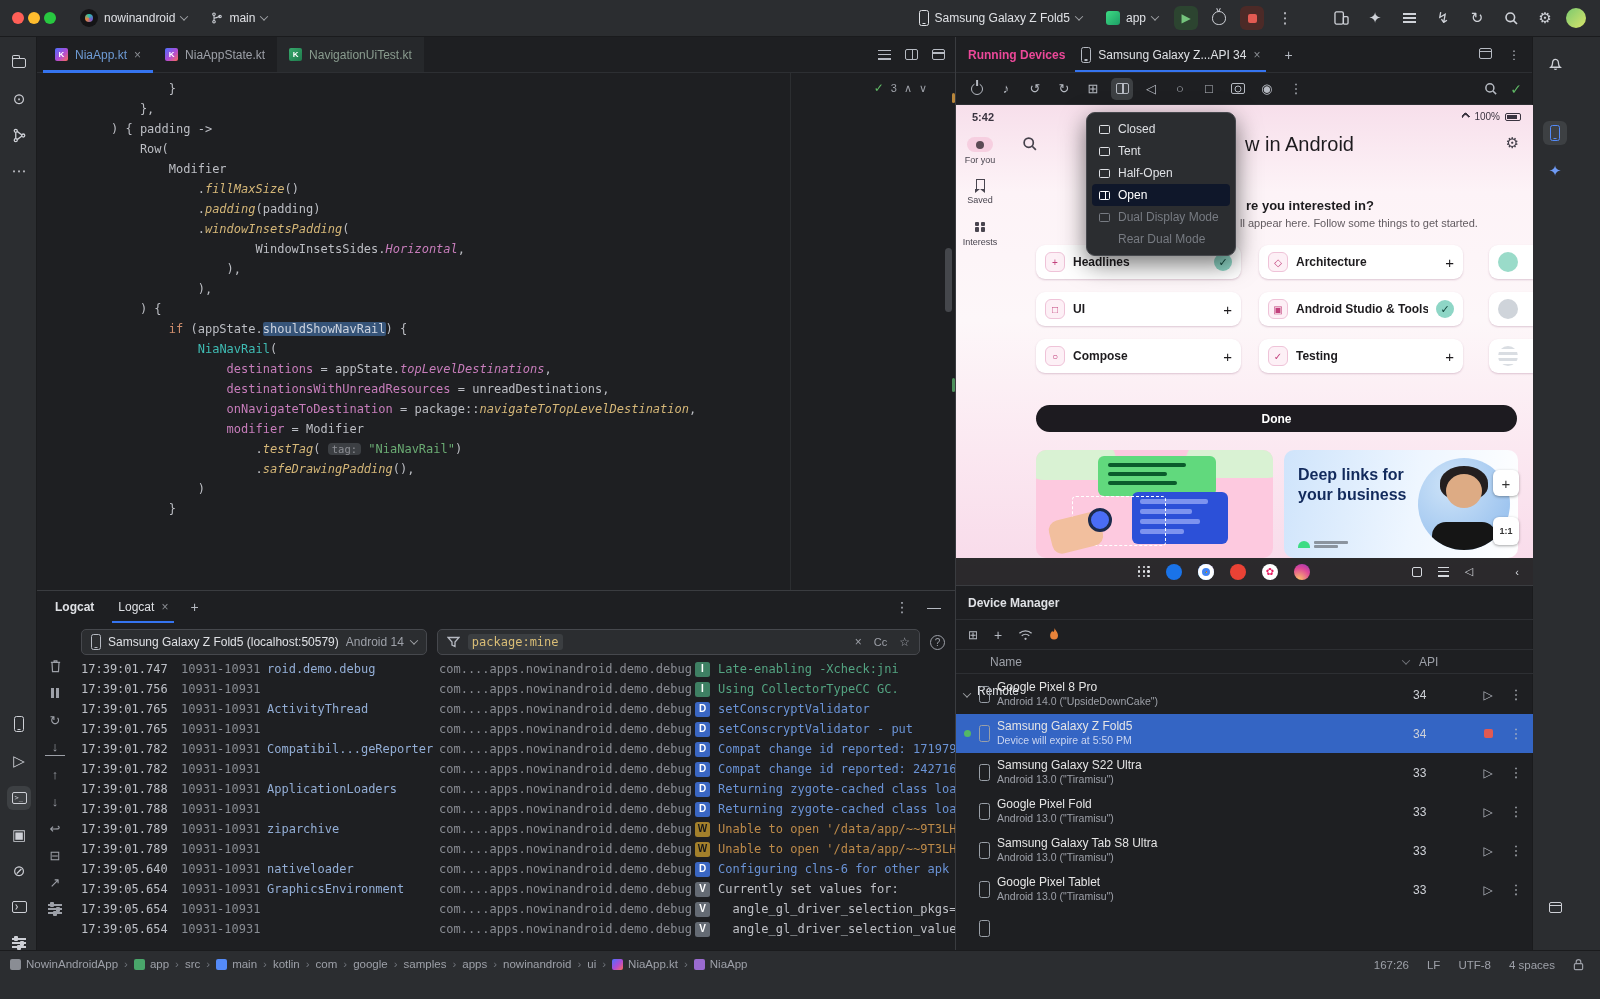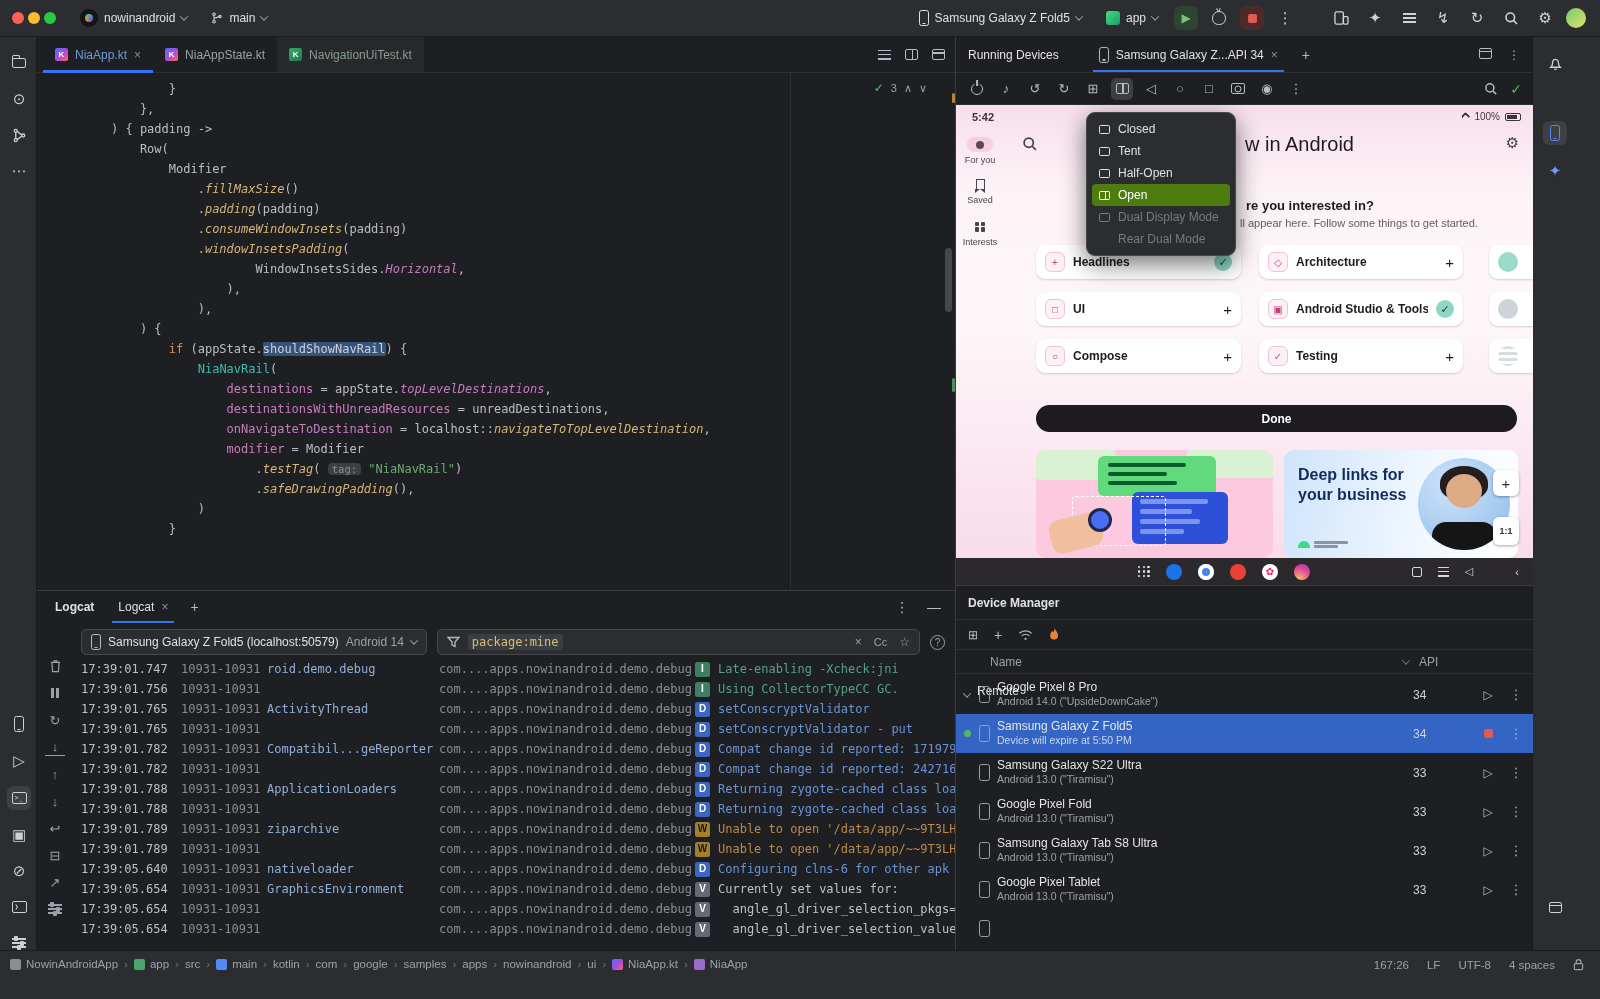--- a/index.html
+++ b/index.html
@@ -118,21 +118,21 @@
 .lc-pkg{width:252px;color:#8a8d94;flex:none}
 .lc-badge{width:15px;height:15px;border-radius:2.5px;margin:0 8px 0 4px;flex:none;display:flex;
   align-items:center;justify-content:center;font-size:10px;font-weight:bold;color:#fff;font-family:"Liberation Sans",sans-serif}
 .lv-I{background:#3e7f63}.lv-D{background:#3a66c2}.lv-W{background:#a3802b;color:#16171a}.lv-V{background:#646a73}
 .lc-msg{flex:1;overflow:hidden}
 .m-I{color:#53a381}.m-D{color:#6a93d6}.m-W{color:#bd8a49}.m-V{color:#bfc1c7}
 
 
 .right-pane{position:absolute;left:955px;top:37px;width:577px;height:913px;border-left:1px solid #3a3c40;background:#1e1f22}
 .rd-tabs{position:relative;height:36px;border-bottom:1px solid #2d2f33;display:flex;align-items:center;padding-left:12px;gap:6px}
-.rd-title{font-weight:normal;color:#e5e5e5;margin-right:24px}
+.rd-title{font-weight:bold;color:#ec4899;margin-right:0}
 .rd-tab{display:flex;align-items:center;gap:7px;height:100%;padding:17px 10px;position:relative;color:#dfe1e5}
 .rd-tab:after{content:"";position:absolute;left:4px;right:4px;bottom:0;height:2.5px;background:#3574f0}
 .rd-bar-icons{position:absolute;right:12px;display:flex;gap:16px;color:#b6bac2}
 .rd-toolbar{height:32px;display:flex;align-items:center;gap:7px;padding:0 10px;border-bottom:1px solid #2d2f33}
 .rdi{width:22px;height:22px;border-radius:5px;display:flex;align-items:center;justify-content:center;color:#b6bac2;font-size:13px}
 .rdi.active{background:#3d4043}
 .pow{width:12px;height:12px;border:1.5px solid currentColor;border-radius:50%;position:relative}
 .pow:after{content:"";position:absolute;left:50%;top:-4px;transform:translateX(-50%);width:1.8px;height:6px;background:currentColor;box-shadow:0 0 0 1.6px #1e1f22}
 .fold-i{width:13px;height:11px;border:1.5px solid currentColor;border-radius:2px;position:relative}
 .fold-i:after{content:"";position:absolute;left:50%;top:0;bottom:0;width:1.5px;background:currentColor}
@@ -206,21 +206,21 @@
 .dots9{margin-left:168px;width:12px;height:12px;display:grid;grid-template-columns:1fr 1fr 1fr;gap:2px}
 .dots9 i{width:2.4px;height:2.4px;background:#e4e6ea;border-radius:50%}
 .appc{width:16px;height:16px;border-radius:50%;flex:none}
 .tb-mini{margin-left:auto;display:flex;gap:16px;align-items:center;font-size:11px;color:#d6d9de}
 .mini-sq{width:10px;height:10px;border:1.4px solid currentColor;border-radius:2px}
 
 
 .fold-menu{position:absolute;left:130px;top:75px;width:150px;background:#2b2d30;border:1px solid #46484d;
   border-radius:9px;box-shadow:0 8px 24px rgba(0,0,0,.55);padding:5px;z-index:20}
 .fm-row{height:22px;display:flex;align-items:center;gap:8px;padding:0 7px;border-radius:4px;color:#dfe1e5;font-size:12px}
-.fm-row.sel{background:#4d7c0f;color:#fff}
+.fm-row.sel{background:#0f172a;color:#fff}
 .fm-row.dis{color:#777b82}
 .fm-ic{width:11px;height:9px;border:1.2px solid currentColor;border-radius:1.5px;flex:none;position:relative}
 .fm-ic.open:after{content:"";position:absolute;left:50%;top:0;bottom:0;width:1.2px;background:currentColor}
 .fm-ic.none{border:none}
 
 
 .dm{position:absolute;left:0;top:548px;width:577px;height:365px;border-top:1px solid #3a3c40;overflow:hidden}
 .dm-header{height:34px;display:flex;align-items:center;padding:0 12px;font-weight:bold;color:#dfe1e5;border-bottom:1px solid #2d2f33}
 .dm-toolbar{height:30px;display:flex;align-items:center;gap:16px;padding:0 12px;color:#b6bac2;border-bottom:1px solid #2d2f33}
 .dm-thead{height:24px;display:flex;align-items:center;padding:0 8px 0 34px;color:#9da0a8;border-bottom:1px solid #2d2f33}
@@ -410,31 +410,30 @@
     <div class="ed-code">
       <div class="col-guide"></div>
       <div id="code-lines" style="padding-top:6px">
           <div class="code-line"><span class="tok-pl">        }</span></div>
           <div class="code-line"><span class="tok-pl">    },</span></div>
           <div class="code-line"><span class="tok-pl">) { padding -&gt;</span></div>
           <div class="code-line"><span class="tok-pl">    Row(</span></div>
           <div class="code-line"><span class="tok-pl">        Modifier</span></div>
           <div class="code-line"><span class="tok-pl">            .</span><span class="tok-fn">fillMaxSize</span><span class="tok-pl">()</span></div>
           <div class="code-line"><span class="tok-pl">            .</span><span class="tok-fn">padding</span><span class="tok-pl">(padding)</span></div>
-          <div class="code-line"><span class="tok-pl">            .</span><span class="tok-fn">consumeWindowInsets</span><span class="tok-pl">(padding)</span></div>
           <div class="code-line"><span class="tok-pl">            .</span><span class="tok-fn">windowInsetsPadding</span><span class="tok-pl">(</span></div>
           <div class="code-line"><span class="tok-pl">                    WindowInsetsSides.</span><span class="tok-prop">Horizontal</span><span class="tok-pl">,</span></div>
           <div class="code-line"><span class="tok-pl">                ),</span></div>
           <div class="code-line"><span class="tok-pl">            ),</span></div>
           <div class="code-line"><span class="tok-pl">    ) {</span></div>
           <div class="code-line"><span class="tok-pl">        </span><span class="tok-kw">if</span><span class="tok-pl"> (appState.</span><span class="tok-sel">shouldShowNavRail</span><span class="tok-pl">) {</span></div>
           <div class="code-line"><span class="tok-pl">            </span><span class="tok-comp">NiaNavRail</span><span class="tok-pl">(</span></div>
           <div class="code-line"><span class="tok-pl">                </span><span class="tok-narg">destinations</span><span class="tok-pl"> = appState.</span><span class="tok-prop">topLevelDestinations</span><span class="tok-pl">,</span></div>
           <div class="code-line"><span class="tok-pl">                </span><span class="tok-narg">destinationsWithUnreadResources</span><span class="tok-pl"> = unreadDestinations,</span></div>
-          <div class="code-line"><span class="tok-pl">                </span><span class="tok-narg">onNavigateToDestination</span><span class="tok-pl"> = localhost::</span><span class="tok-fn">navigateToTopLevelDestination</span><span class="tok-pl">,</span></div>
+          <div class="code-line"><span class="tok-pl">                </span><span class="tok-narg">onNavigateToDestination</span><span class="tok-pl"> = package::</span><span class="tok-fn">navigateToTopLevelDestination</span><span class="tok-pl">,</span></div>
           <div class="code-line"><span class="tok-pl">                </span><span class="tok-narg">modifier</span><span class="tok-pl"> = Modifier</span></div>
           <div class="code-line"><span class="tok-pl">                    .</span><span class="tok-fn">testTag</span><span class="tok-pl">( </span><span class="tok-hint">tag:</span><span class="tok-pl"> </span><span class="tok-str">"NiaNavRail"</span><span class="tok-pl">)</span></div>
           <div class="code-line"><span class="tok-pl">                    .</span><span class="tok-fn">safeDrawingPadding</span><span class="tok-pl">(),</span></div>
           <div class="code-line"><span class="tok-pl">            )</span></div>
           <div class="code-line"><span class="tok-pl">        }</span></div>
         </div>
       <div class="inspect-widget">
         <span class="ok">✓</span>
         <span>3</span>
         <span>∧</span>

